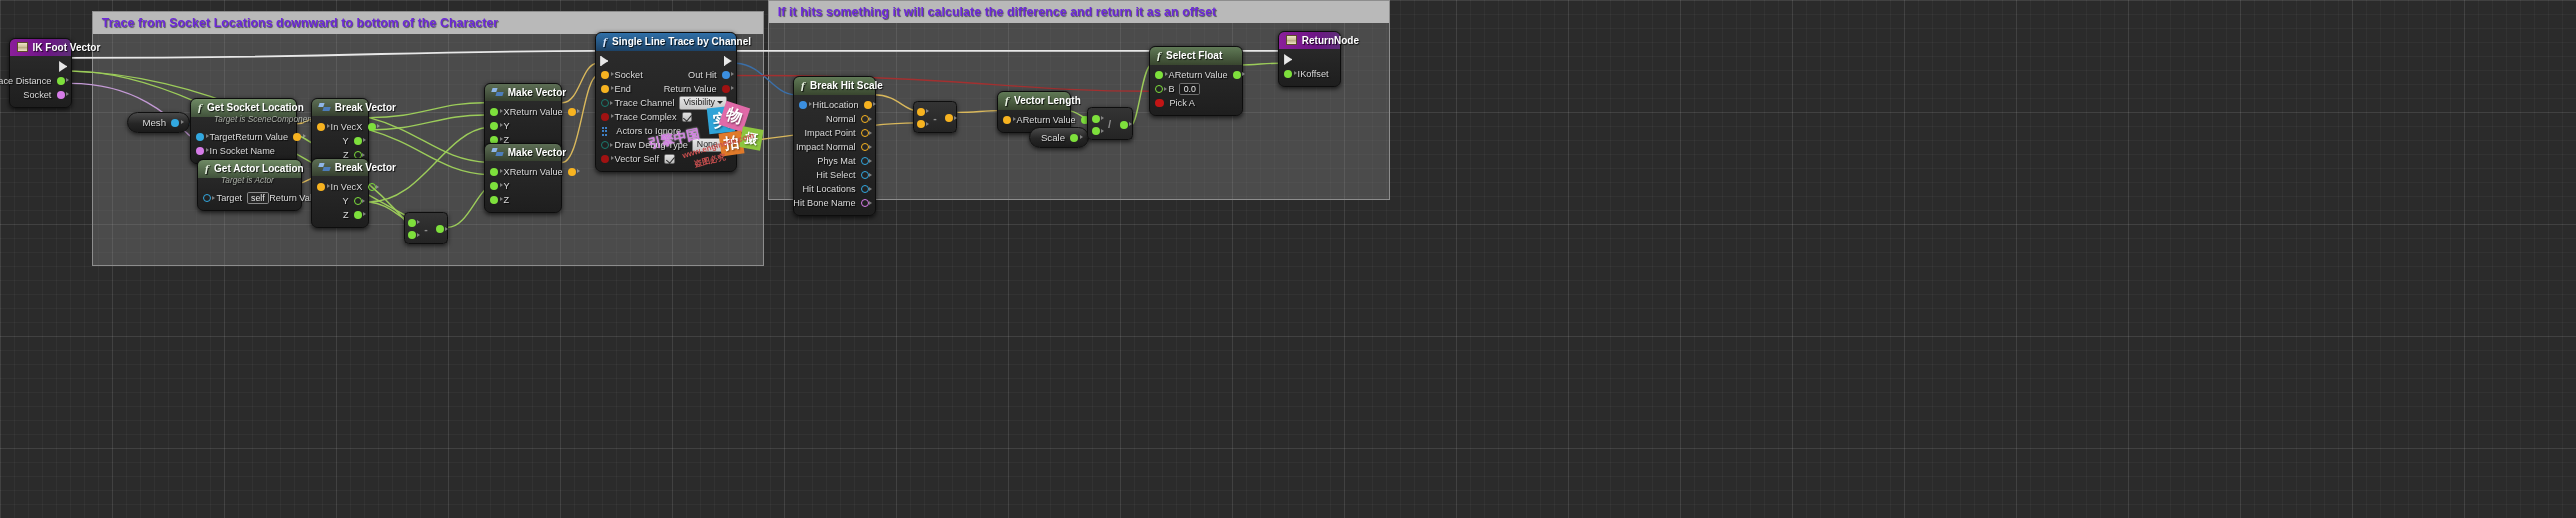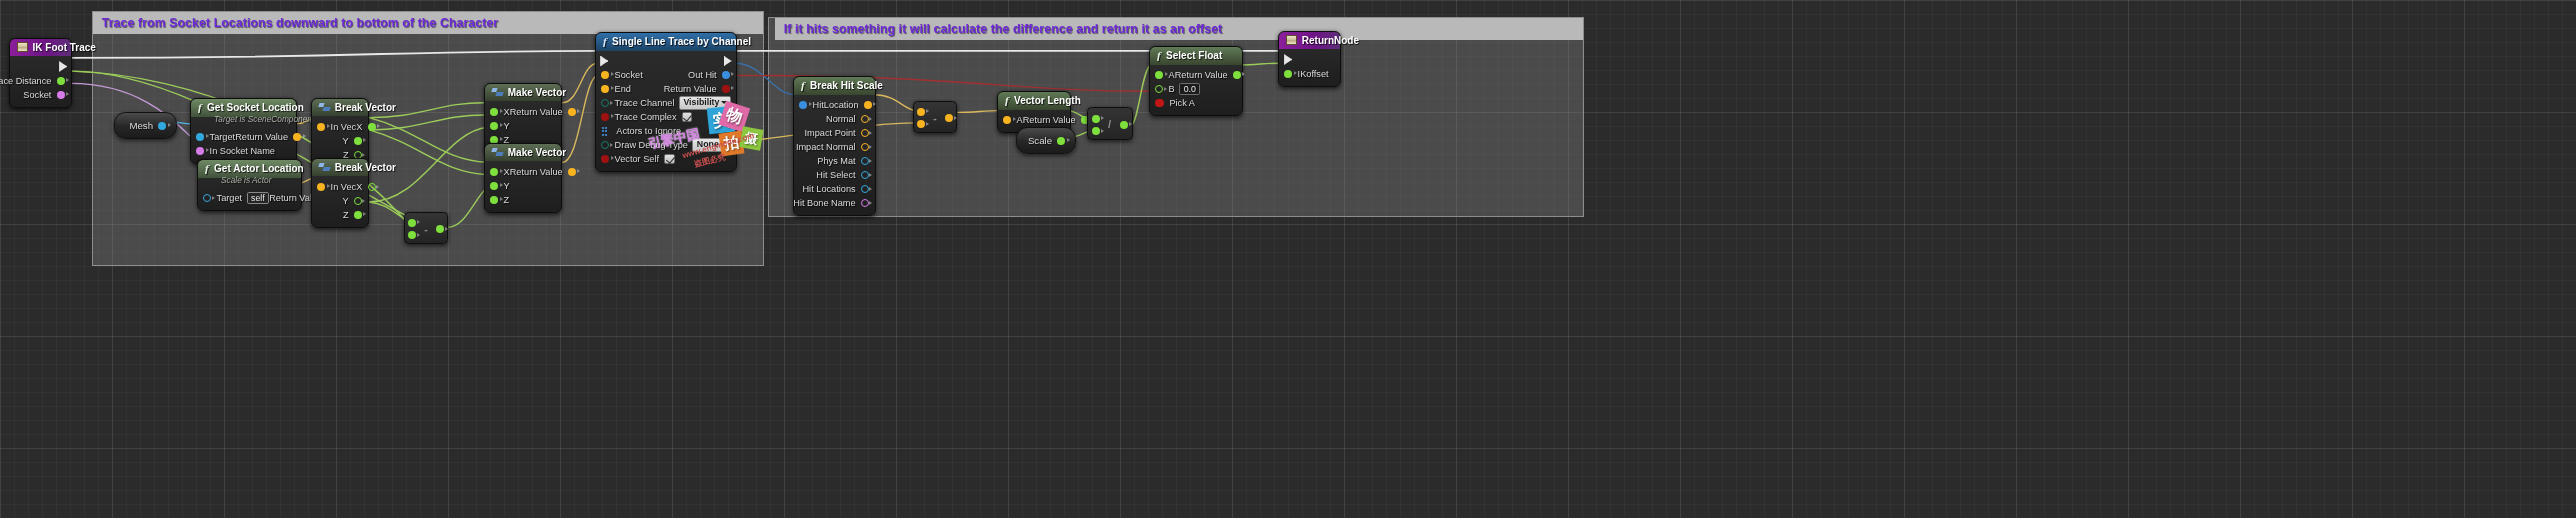--- a/index.html
+++ b/index.html
@@ -93,21 +93,20 @@
 
   
   svg.wires{ position:absolute; inset:0; width:2576px; height:518px; pointer-events:none; }
 
   
   .combo{
     background:linear-gradient(180deg,#e6e6e6,#c8c8c8); color:#1a1a1a;
     font-size:8.8px; border:0.9px solid #7b7b7b; border-radius:1.8px;
     padding:0 10.5px 0 3.5px; height:14px; line-height:10.5px; position:relative;
     margin-left:4.4px;
-    font-weight:bold;
   }
   .combo::after{
     content:""; position:absolute; right:2.6px; top:4.4px;
     border-top:3.5px solid #222; border-left:3.1px solid transparent;
     border-right:3.1px solid transparent;
   }
   .valbox{
     background:#1b1b1b; border:0.9px solid #6e6e6e; border-radius:1.8px;
     color:#e8e8e8; font-size:8.8px; padding:0 3.5px; height:11.4px; line-height:10.5px;
     margin-left:4.4px; min-width:21px; text-align:center;
@@ -136,21 +135,21 @@
       radial-gradient(circle 1.2px at 1.8px 8.8px,#3e7fc4 99%,transparent 100%),
       radial-gradient(circle 1.2px at 5.3px 8.8px,#3e7fc4 99%,transparent 100%);
   }
 
   
   .varnode{
     position:absolute; border-radius:11.4px;
     background:linear-gradient(180deg,#4a4a4a 0%,#262626 55%,#1b1b1b 100%);
     border:0.9px solid #101010; box-shadow:0 1.8px 4.4px rgba(0,0,0,.6);
     display:flex;align-items:center;justify-content:flex-end;
-    padding-right:3.5px; height:27px; color:#e2e2e2; font-size:9.7px;
+    padding-right:3.5px; height:21px; color:#e2e2e2; font-size:9.7px;margin-left:13px;
   }
   .varnode .lbl{font-size:9.7px;}
 
   
   .opnode{
     position:absolute; border-radius:4.4px;
     background:linear-gradient(180deg,#343434 0%,#242424 100%);
     border:0.9px solid #0e0e0e; box-shadow:0 1.8px 4.4px rgba(0,0,0,.6);
   }
   .opglyph{position:absolute;color:#8d8d8d;font-size:10.5px;font-weight:bold;}
@@ -188,21 +187,21 @@
 </style>
 </head>
 <body>
 
 <div id="stage">
   <div class="grid-bg"></div>
 
   <div class="comment" style="left:92px; top:10.5px; width:672px; height:255px;">
     <div class="cbar">Trace from Socket Locations downward to bottom of the Character</div>
   </div>
-  <div class="comment" style="left:768px; top:17px; width:816px; height:200px;padding-left:6px;">
+  <div class="comment" style="left:768px; top:0; width:622px; height:200px;">
     <div class="cbar">If it hits something it will calculate the difference and return it as an offset</div>
   </div>
 
   <svg class="wires" viewBox="0 0 2933 590" width="2576" height="518">
 
     <path d="M80,66 C400,66 450,58 680,58" stroke="#e8e8e8" stroke-width="2" fill="none"></path>
 
     <path d="M838,58 C1180,58 1260,58 1457,58" stroke="#e8e8e8" stroke-width="2" fill="none"></path>
 
     <path d="M80,81 C200,81 320,170 470,250" stroke="#9ccc5a" stroke-width="1.6" fill="none"></path>
@@ -247,21 +246,21 @@
     <path d="M1219,156 C1230,156 1234,150 1243,149" stroke="#9ccc5a" stroke-width="1.6" fill="none"></path>
 
     <path d="M1288,143 C1296,140 1300,80 1310,74" stroke="#9ccc5a" stroke-width="1.6" fill="none"></path>
 
     <path d="M1412,74 C1430,74 1440,72 1457,72" stroke="#9ccc5a" stroke-width="1.6" fill="none"></path>
   </svg>
 
   <div class="node" style="left:8.8px; top:38px; width:63px;">
     <div class="title purple ttl-sub">
       <span class="boxicon"></span>
-      <span>IK Foot Trace</span>
+      <span>IK Foot Vector</span>
     </div>
     <div class="body">
       <div class="row out">
         <span class="exec hollow" style="margin-right:3.5px;"></span>
       </div>
       <div class="row out">
         <span class="lbl">Trace Distance</span>
         <span class="pin pin-out" style="background:#7ee03c"></span>
       </div>
       <div class="row out">
@@ -295,21 +294,21 @@
         <span class="lbl">In Socket Name</span>
       </div>
     </div>
   </div>
 
   <div class="node" style="left:197px; top:159px; width:105px;">
     <div class="title fn ttl-sub">
       <span class="ficon">f</span>
       <span>Get Actor Location</span>
     </div>
-    <div class="subtitle">Scale is Actor</div>
+    <div class="subtitle">Target is Actor</div>
     <div class="body">
       <div class="row">
         <span class="pin pin-in hollow" style="border:1.8px solid #32a8e0"></span>
         <span class="lbl">Target</span>
         <span class="selfbox">self</span>
         <span style="flex:1"></span>
         <span class="lbl">Return Value</span>
         <span class="pin pin-out" style="background:#f7b320"></span>
       </div>
     </div>

